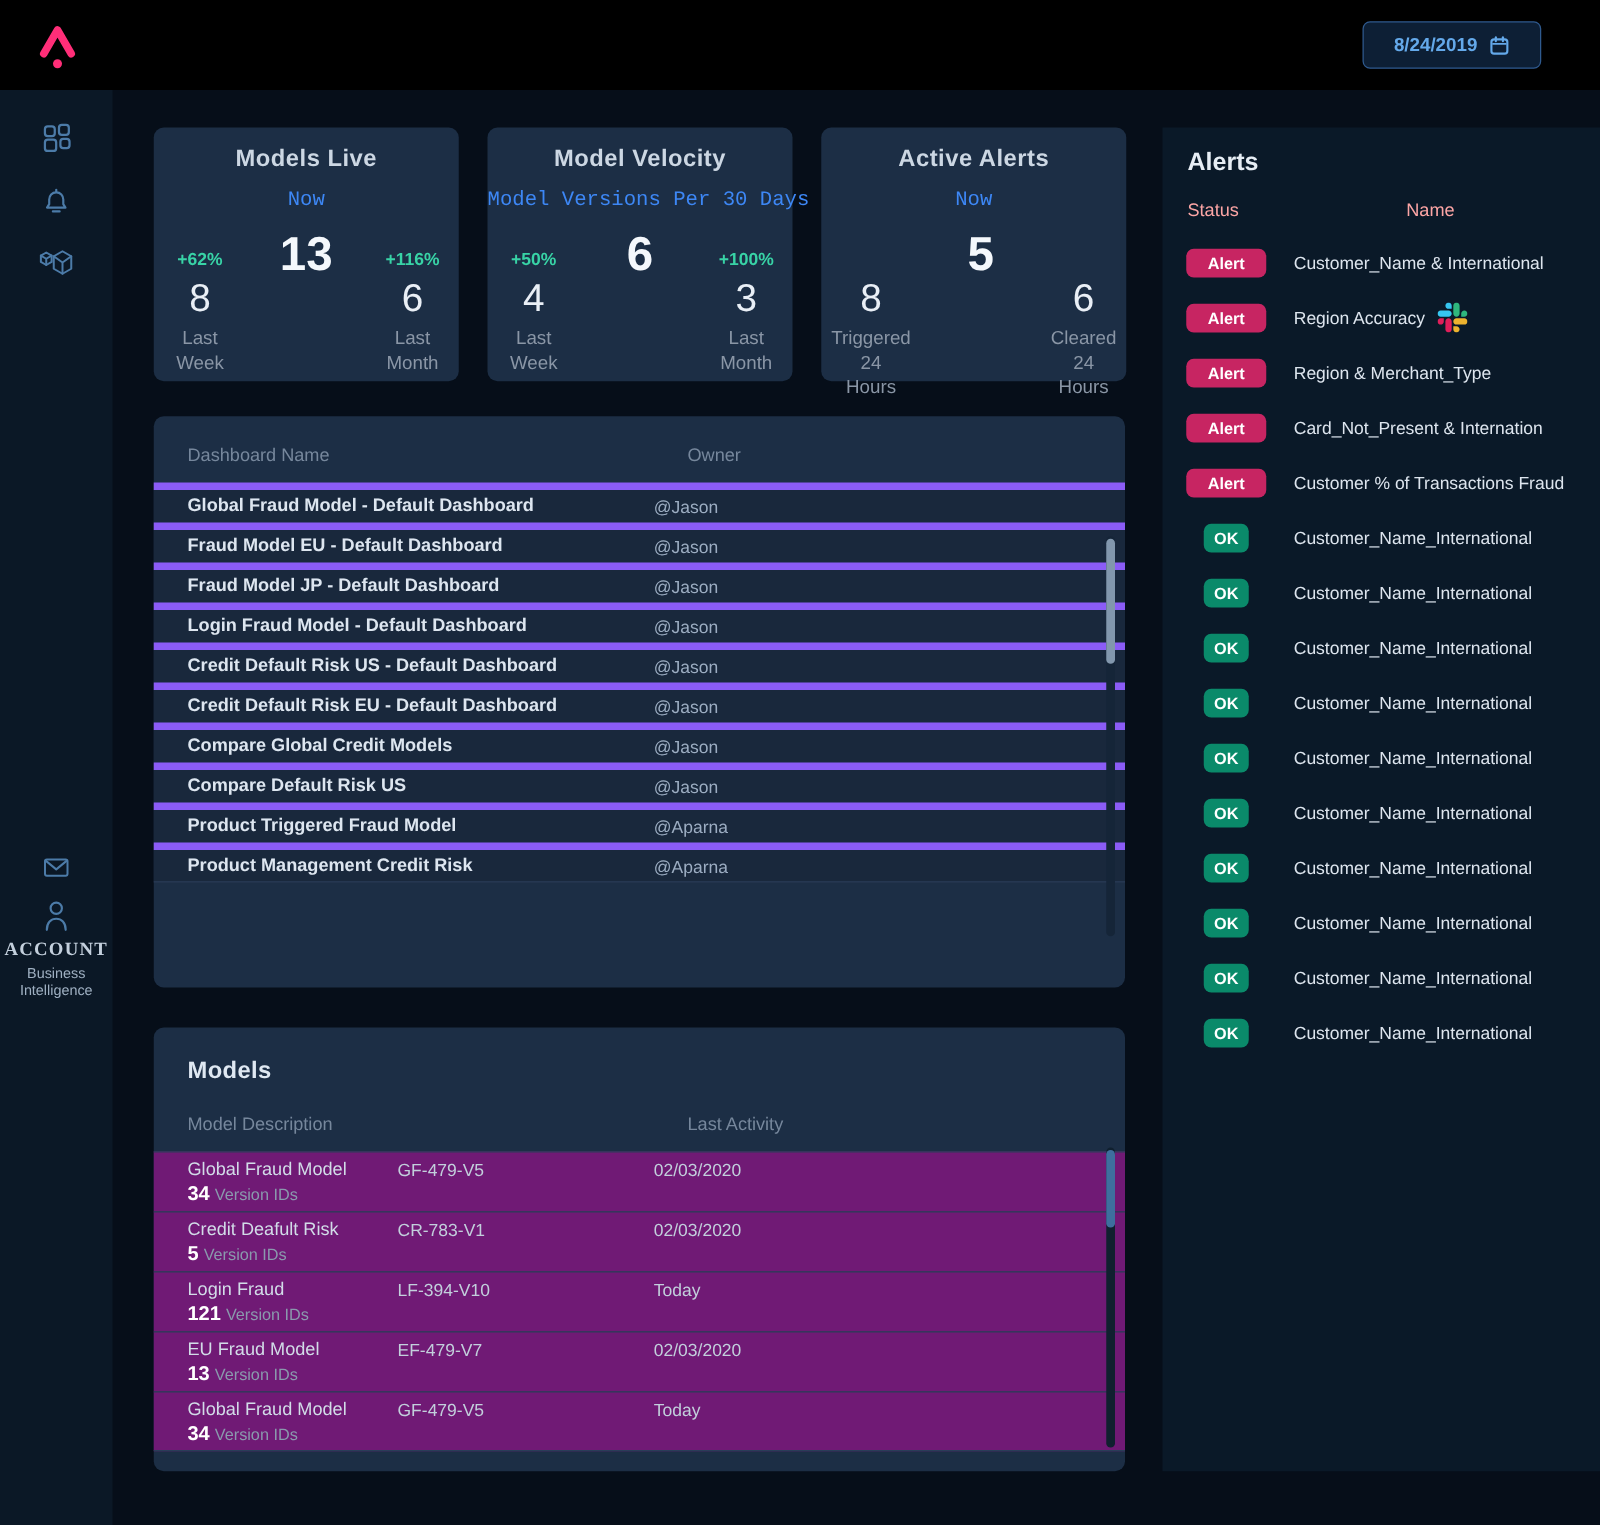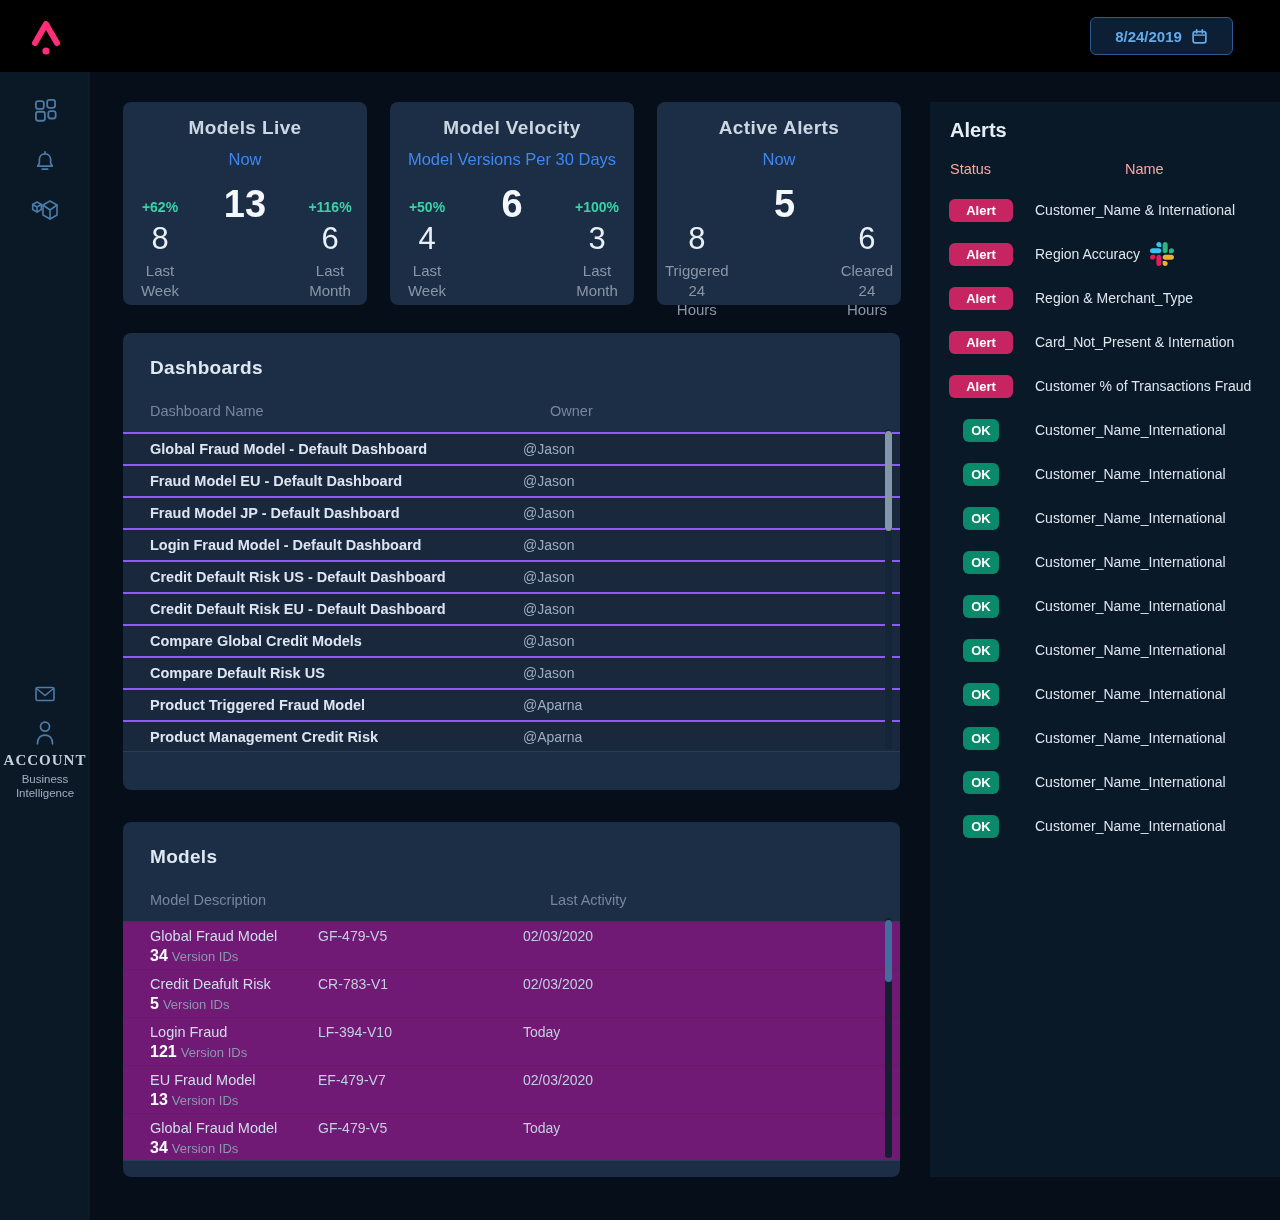--- a/index.html
+++ b/index.html
@@ -19,37 +19,37 @@
   .side-icon { position:absolute; left:0; width:90px; display:flex; justify-content:center; cursor:pointer; }
   .side-icon svg { stroke:#4c7ba8; fill:none; stroke-width:1.6; stroke-linecap:round; stroke-linejoin:round; }
   .acct { position:absolute; left:0; width:90px; text-align:center; }
   .acct-label { font-size:15px; font-weight:700; letter-spacing:1px; color:#c3cfdc;font-family:Liberation Serif, serif; }
   .acct-name { font-size:11.5px; color:#9fb0c2; line-height:1.22; white-space:pre-line; margin-top:3px; }
 
   
   .stat-row-wrap { position:absolute; left:123px; top:102px; display:flex; gap:23px; }
   .stat-card { width:244px; height:203px; background:#1c2e45; border-radius:8px; padding-top:15px; }
   .stat-title { text-align:center; font-size:19px; font-weight:700; letter-spacing:.4px; color:#ccd7e3; }
-  .stat-subtitle { text-align:center; font-size:16.5px; color:#3d87f5; margin-top:11px; white-space:nowrap; }
+  .stat-subtitle { text-align:center; font-size:16.5px; color:#3d87f5; margin-top:11px; white-space:nowrap;font-family:Liberation Mono, monospace; }
   .stat-body { display:flex; justify-content:space-between; align-items:flex-start; padding:0 8px; margin-top:2px;gap:34px; }
   .stat-side { flex:1; text-align:center; margin-top:28px; }
   .stat-big { min-width:44px; text-align:center; font-size:38px; font-weight:700; color:#f4f8fc; margin-top:12px; }
   .stat-delta { min-height:21px; font-size:14px; font-weight:600; color:#38d3a6; }
   .stat-value { font-size:31px; font-weight:300; color:#e9eff6; margin-top:1px; }
   .stat-label { font-size:15px; color:#8a96a6; line-height:1.3; margin-top:4px; white-space:pre-line; }
 
   
   .panel-card { position:absolute; left:123px; width:777px; background:#1c2e45; border-radius:8px; }
   .card-title { font-size:19px; font-weight:700; letter-spacing:.3px; color:#dfe8f2; margin:24px 0 0 27px; }
   .col-head { position:relative; margin-top:24px; height:20px; font-size:14.5px; color:#76879c; }
   .col-head .c1 { position:absolute; left:27px; }
   .col-head .c2 { position:absolute; left:427px; }
   .table-rows { margin-top:9px; }
 
-  .dash-row { height:32px; display:flex; align-items:center; background:#19283c; border-top:2px solid #8b5cf6; cursor:pointer; }
+  .dash-row { height:32px; display:flex; align-items:center; background:#19283c; border-top:6px solid #8b5cf6; cursor:pointer; }
   .dash-row:last-child { border-bottom:1px solid #2a3d58; }
   .dash-name { width:400px; padding-left:27px; font-size:14.5px; font-weight:600; color:#dde6f0;
     white-space:nowrap; overflow:hidden; }
   .dash-owner { font-size:14px; color:#9cadc2; }
 
   .model-row { height:48px; display:flex; background:#701a75; border-top:1px solid #2a3d58; cursor:pointer; }
   .model-row:last-child { border-bottom:1px solid #2a3d58; }
   .m-col1 { width:195px; padding:6px 0 0 27px; }
   .m-name { font-size:14.5px; color:#d2dce8; }
   .m-countline { margin-top:3px; }
@@ -197,21 +197,20 @@
             <div class="stat-delta"></div>
             <div class="stat-value">6</div>
             <div class="stat-label">Cleared 24
 Hours</div>
           </div>
         </div>
       </div>
     </div>
 
   <div class="panel-card" style="top:333px; height:457px;">
-    <div class="card-title">Dashboards</div>
     <div class="col-head">
       <span class="c1">Dashboard Name</span>
       <span class="c2">Owner</span>
     </div>
     <div class="table-rows">
 
         <div class="dash-row">
           <div class="dash-name">Global Fraud Model - Default Dashboard</div>
           <div class="dash-owner">@Jason</div>
         </div>

